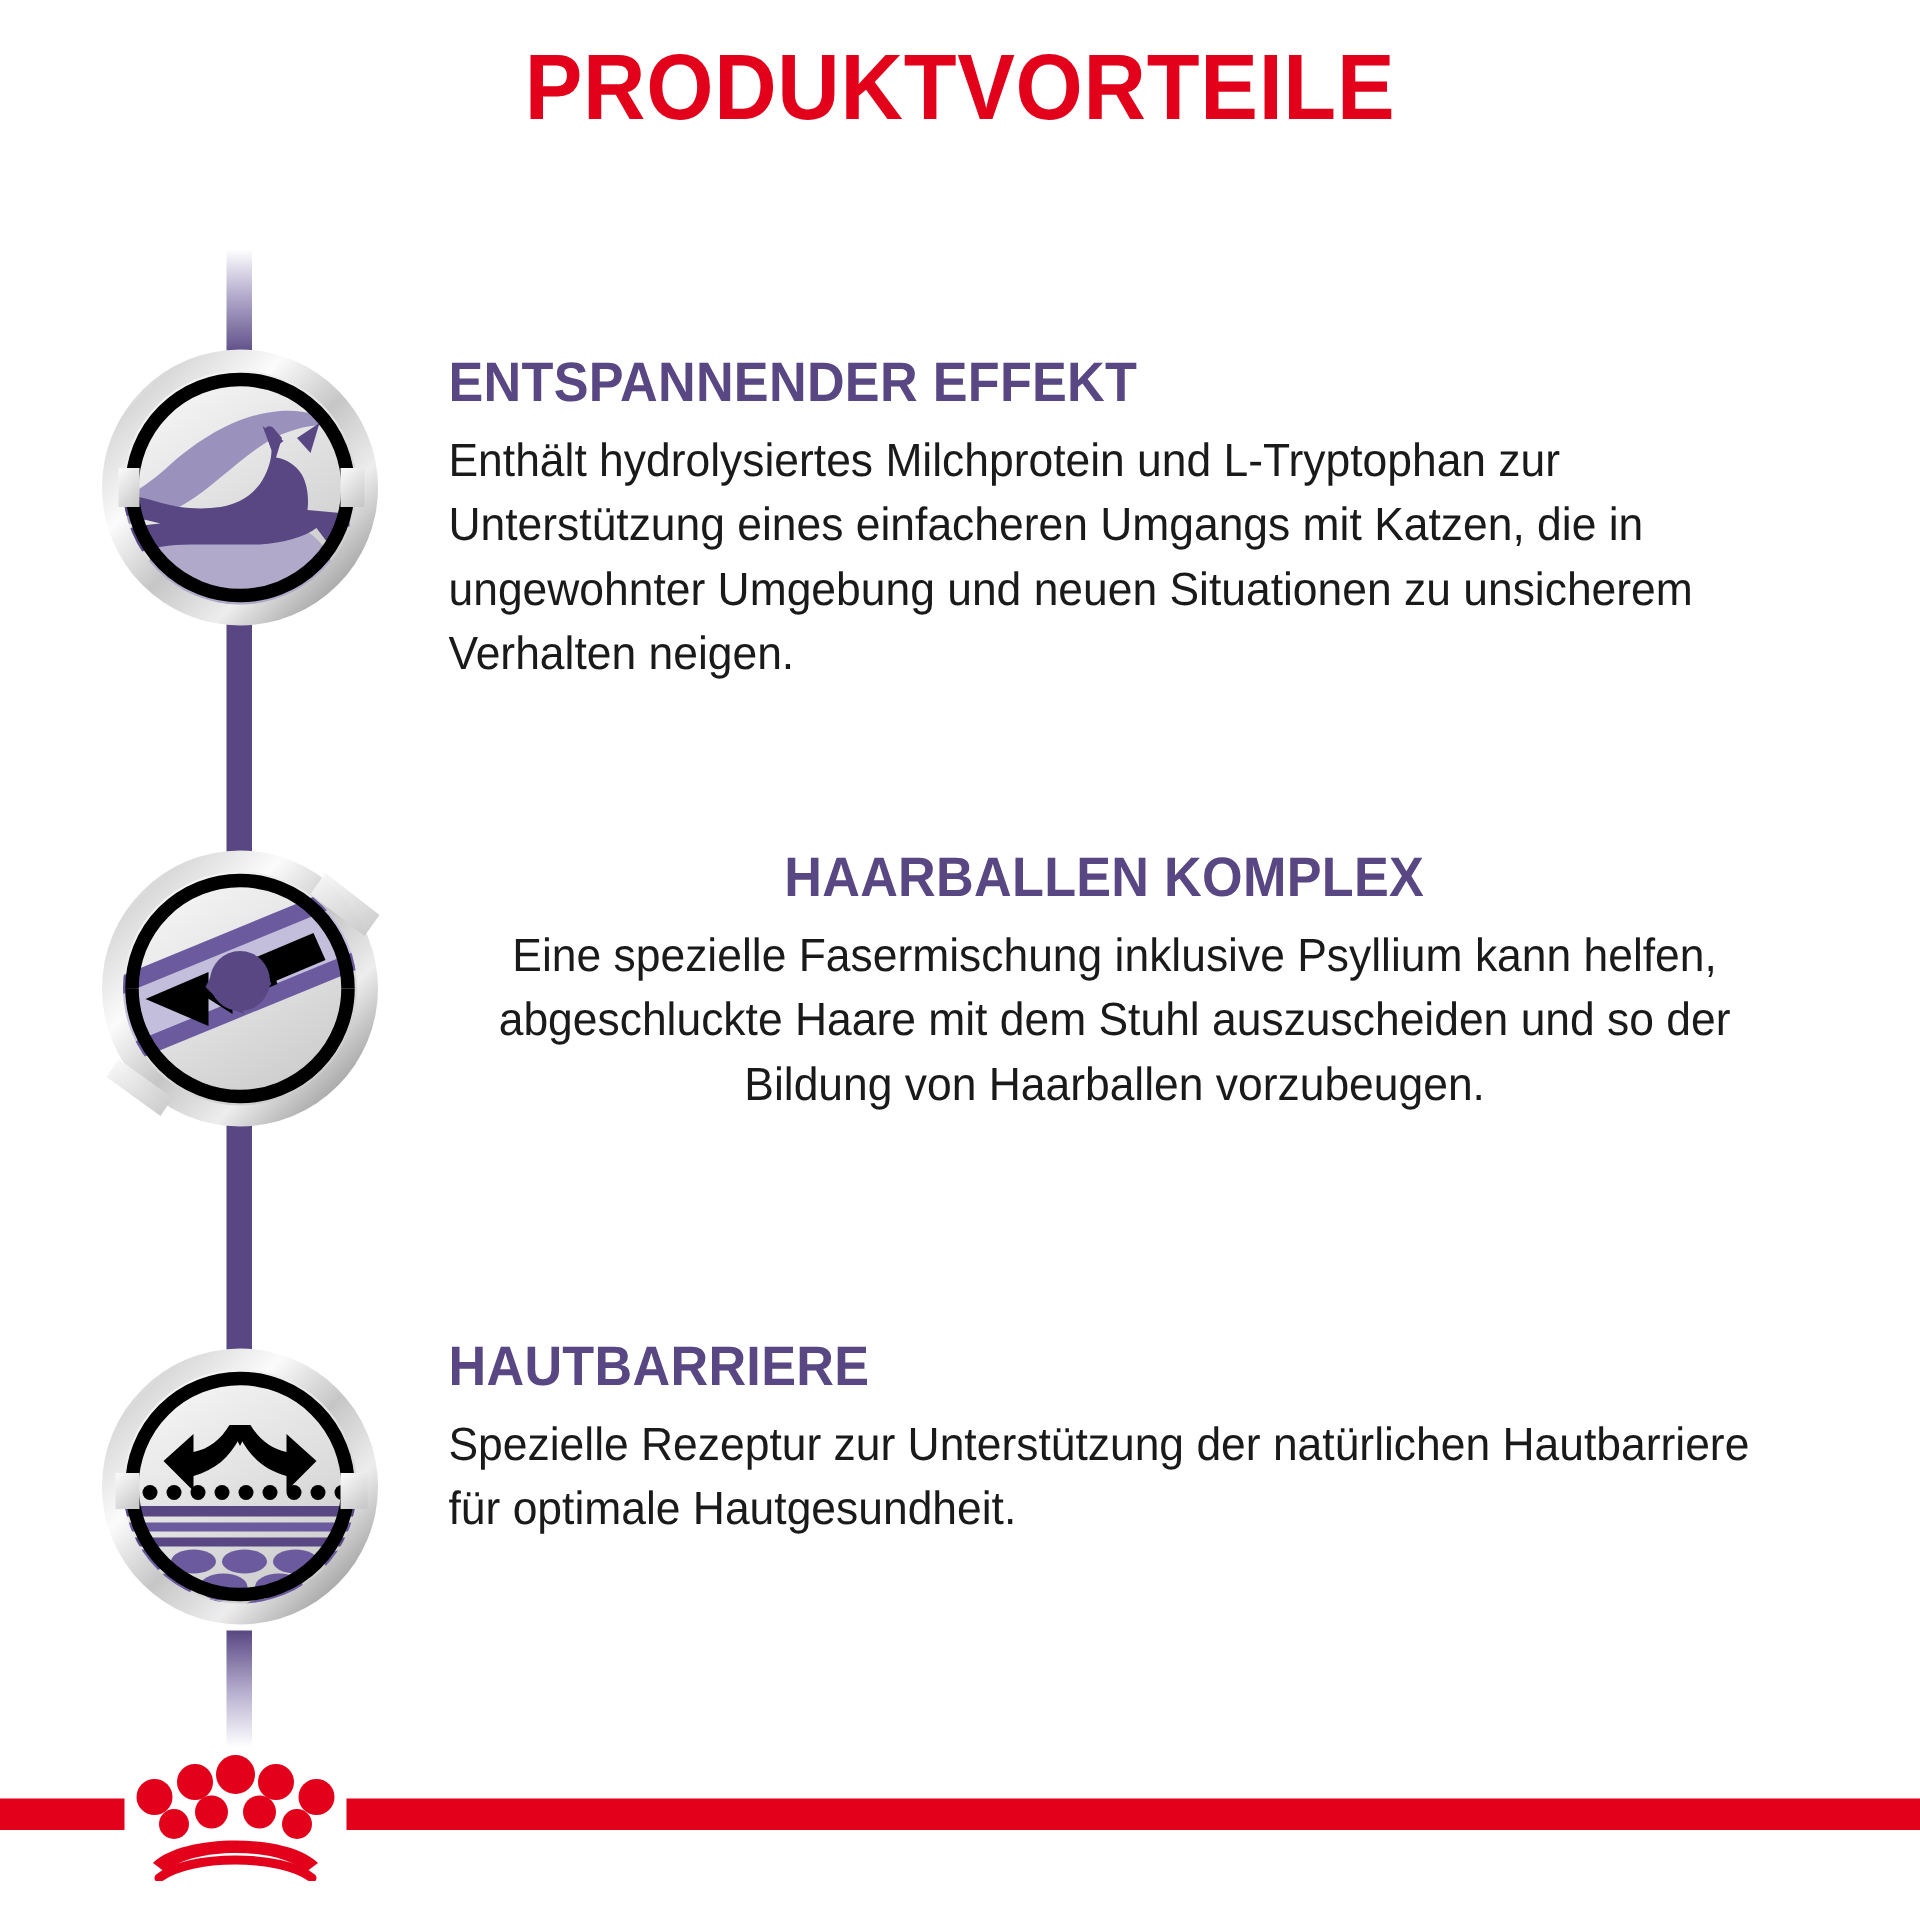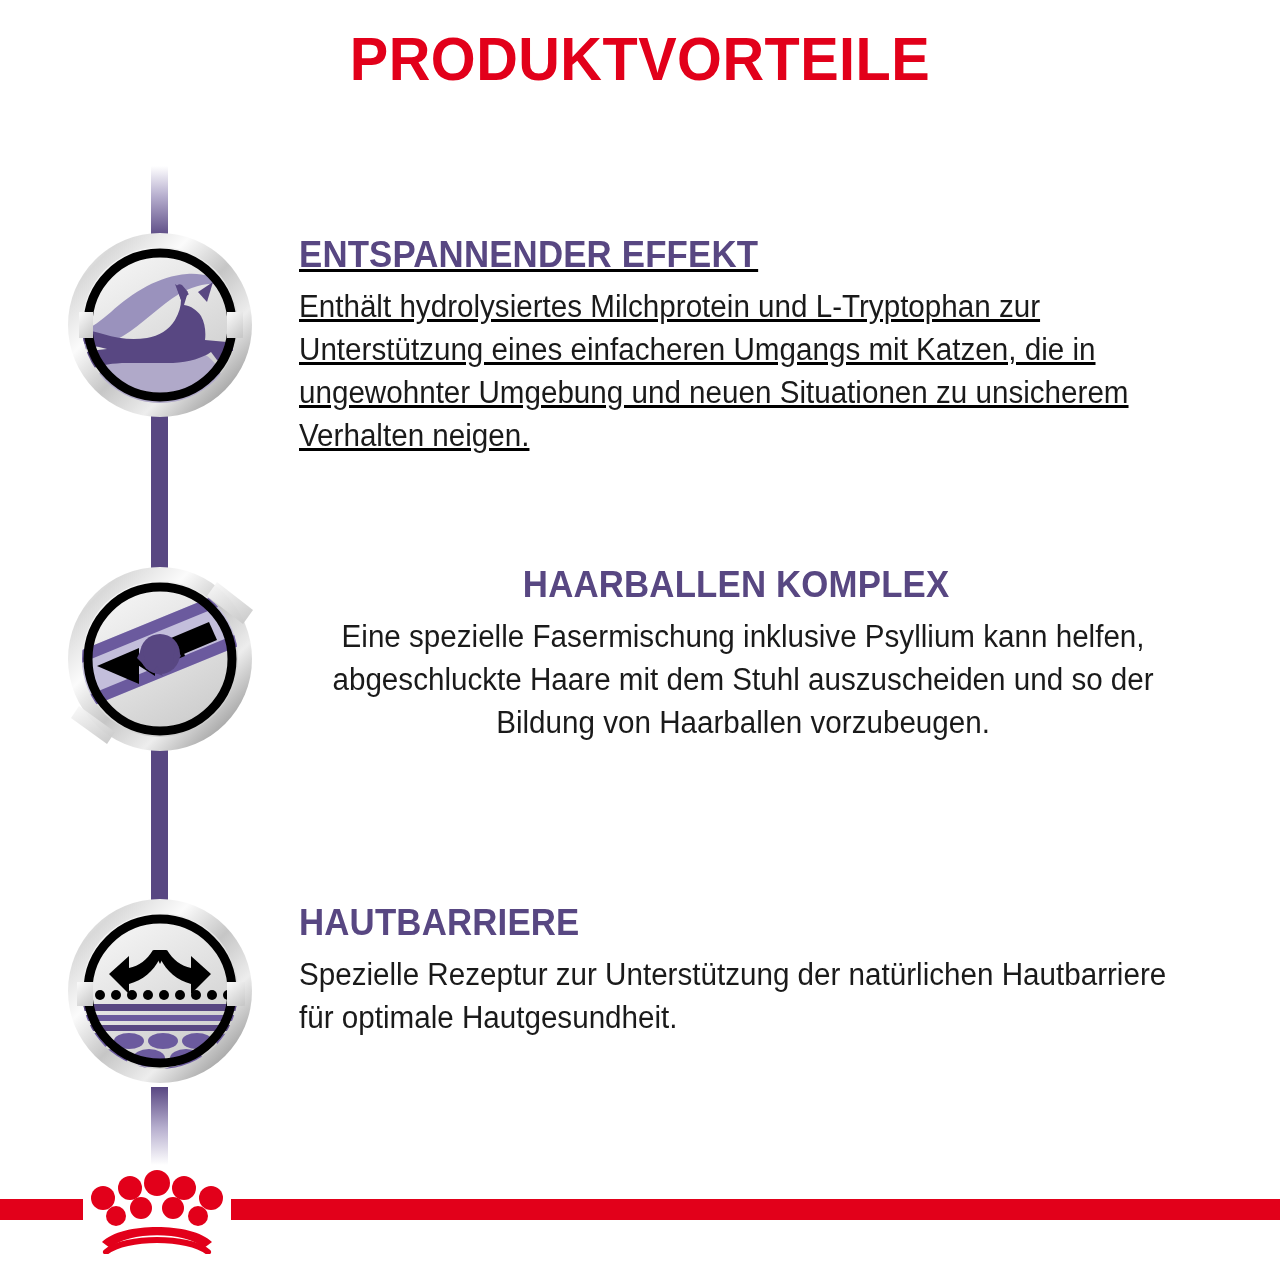--- a/index.html
+++ b/index.html
@@ -100,23 +100,23 @@
   .benefit-body {
     color: #1a1a1a;
     font-family: "Liberation Sans", sans-serif;
     font-weight: normal;
     font-size: 31px;
     line-height: 43px;
     transform: scaleX(0.955);
     transform-origin: left top;
     margin: 0;
   }
-  .benefit.r0 .benefit-text { top: 4px; text-decoration: underline; }
+  .benefit.r0 .benefit-text { top: 4px; }
   .benefit.r1 .benefit-text { top: 0px; text-align: center; }
-  .benefit.r2 .benefit-text { top: -6px; margin-top: 12px; }
+  .benefit.r2 .benefit-text { top: -6px; }
 
   
   .footer { position: absolute; left: 0; top: 1160px; width: 1280px; height: 120px; }
   .footer-bar {
     position: absolute;
     top: 39px;
     height: 21px;
     background: #e2001a;
   }
   .footer-bar.left  { left: 0px;   width: 83px; }

